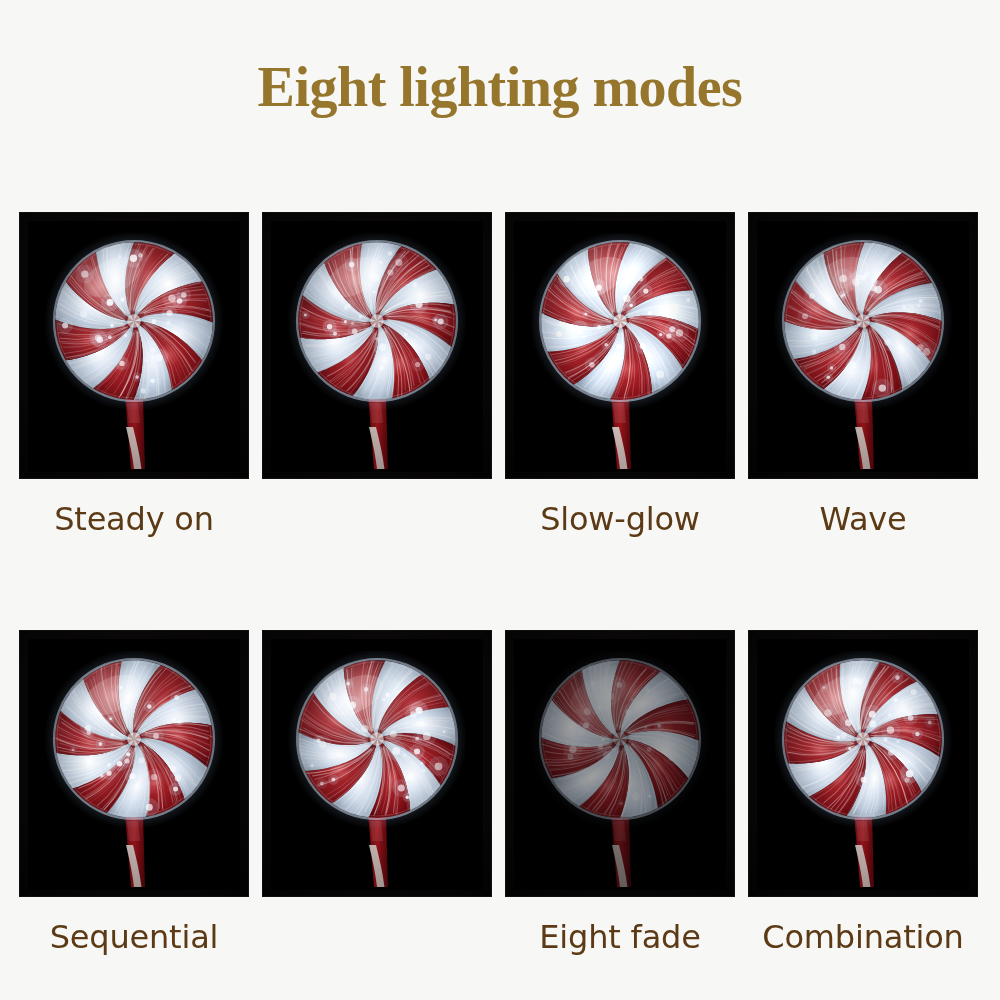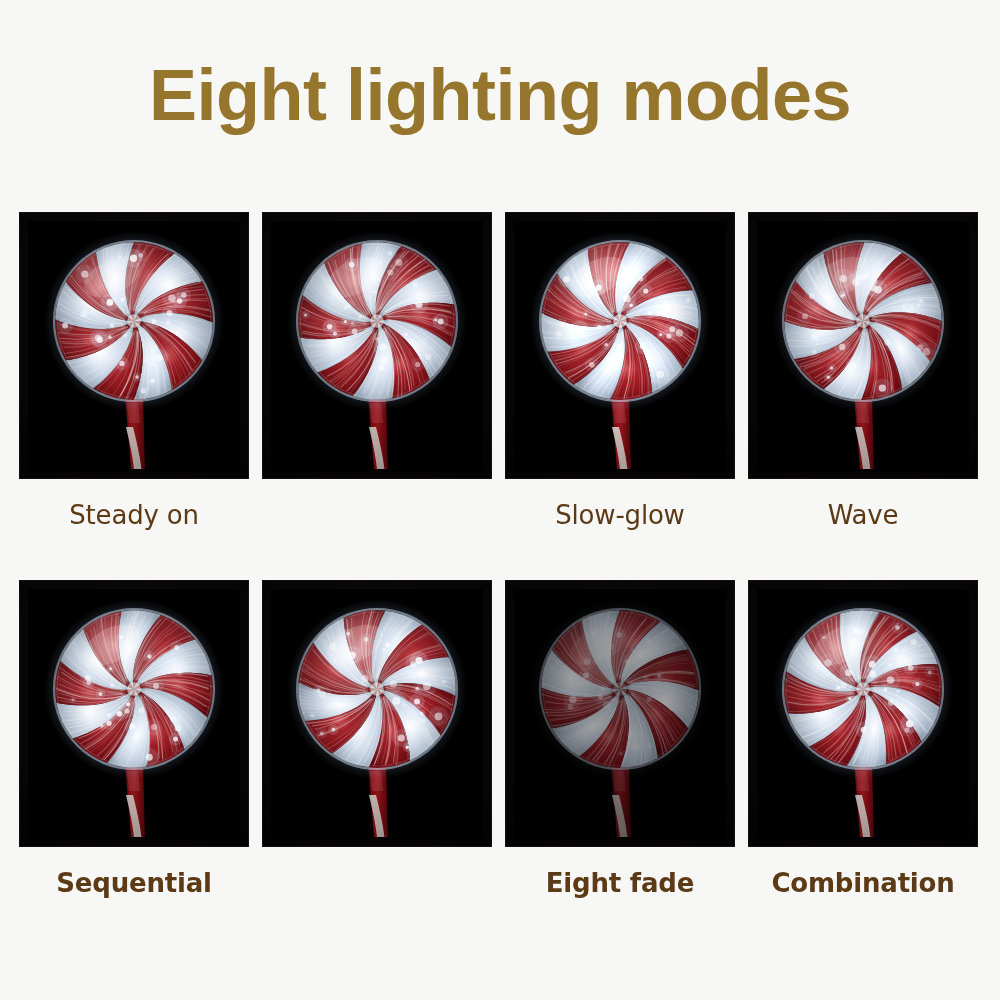--- a/index.html
+++ b/index.html
@@ -16,45 +16,45 @@
     position: relative;
   }
 
   
   .page-title {
     position: absolute;
     top: 58px;
     left: 0;
     width: 1000px;
     text-align: center;
-    font-size: 72px;
+    font-size: 56px;
     font-weight: bold;
     letter-spacing: -0.5px;
     color: #96762c;
-    font-family: Liberation Sans, sans-serif;
+    font-family: Liberation Serif, serif;
     line-height: 1.05;
   }
 
   
   .modes-grid {
     position: absolute;
     top: 213px;
     left: 20px;
     width: 958px;
     display: grid;
     grid-template-columns: repeat(4, 228px);
     grid-column-gap: 15px;
     grid-row-gap: 0px;
   }
 
   .mode-cell {
     width: 228px;
   }
 
-  .mode-cell.row2 { margin-top: 51px; font-weight: bold; }
+  .mode-cell.row2 { margin-top: 93px; }
 
   .photo-frame {
     width: 228px;
     height: 265px;
     background: #0a0808;
     position: relative;
     overflow: hidden;
     box-shadow: 0 0 0 1px #141010;
   }
 
@@ -84,21 +84,21 @@
     height: 236px;
     transform: translateX(-50%);
   }
 
   .lolly svg { display: block; width: 100%; height: 100%; }
 
   
   .mode-label {
     margin-top: 22px;
     text-align: center;
-    font-size: 26px;
+    font-size: 32px;
     color: #5c3a16;
     font-family: "DejaVu Sans", sans-serif;
     letter-spacing: -0.2px;
     white-space: nowrap;
   }
 
   
   .dim     { filter: brightness(0.62) saturate(0.92); }
   .bright  { filter: brightness(1.06); }
   .normal  { filter: none; }

